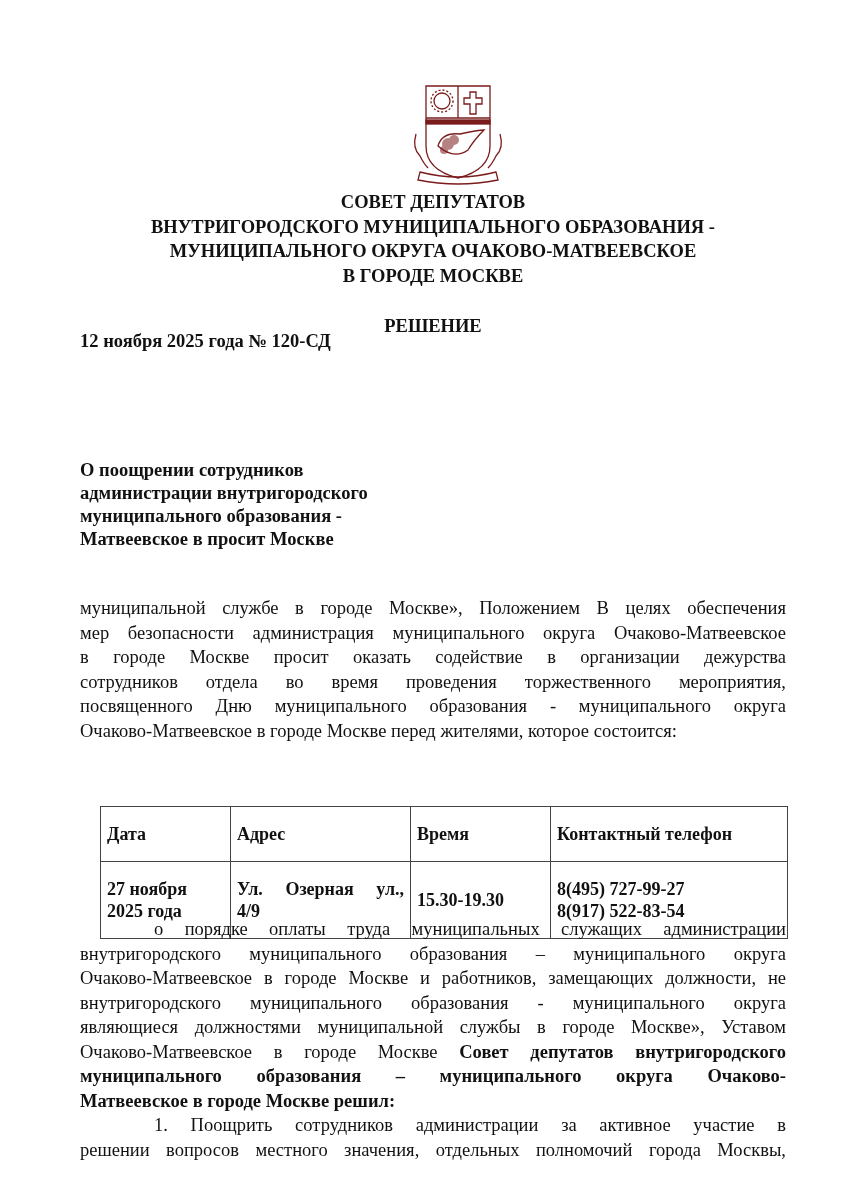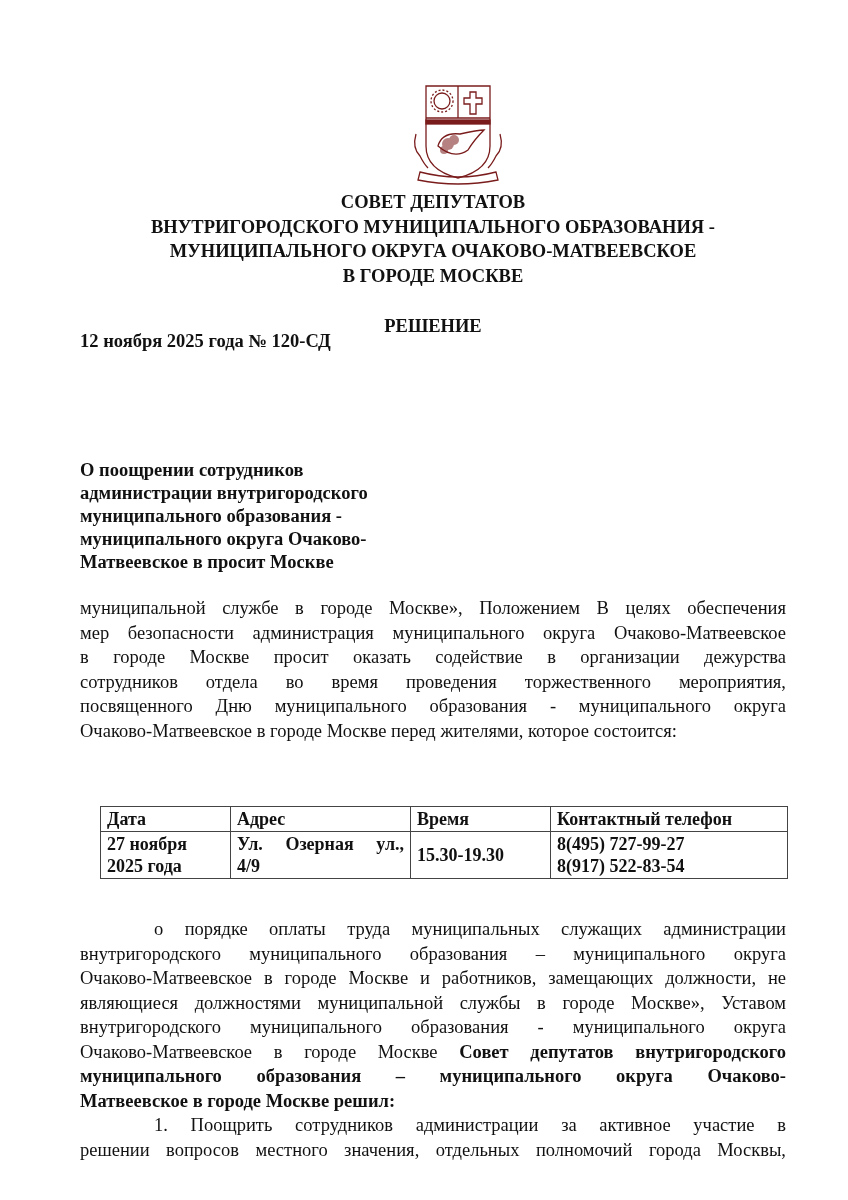--- a/index.html
+++ b/index.html
@@ -16,21 +16,21 @@
              line-height: 23px; }
   .subject div { white-space: nowrap; }
   .para { position: absolute; left: 80px; width: 706px; font-size: 18.5px; line-height: 24.5px;
           text-align: justify; }
   .para .ln { display: block; text-align: justify; text-align-last: justify; white-space: nowrap; height: 24.5px; }
   .para .ln.last { text-align-last: left; font-family: Liberation Serif, serif; }
   .p1 { top: 596px; }
   .p2 { top: 917px; }
   .tbl { position: absolute; left: 100px; top: 806px; width: 688px; border-collapse: collapse;
          font-weight: bold; font-size: 18px; line-height: 22px; }
-  .tbl td { border: 1px solid #444; padding: 1px 6px; vertical-align: top; }
+  .tbl td { border: 1px solid #444; padding: 16px 6px; vertical-align: top; }
   .tbl td.mid { vertical-align: middle; }
   .tbl .just { text-align: justify; text-align-last: justify; white-space: nowrap; display: block; }
   b { font-weight: bold; }
   .indent { display: inline-block; width: 74px; }
 </style>
 </head>
 <body>
 
 <div class="emblem">
   <svg width="100" height="102" viewBox="0 0 100 102">
@@ -62,21 +62,20 @@
   <div>В ГОРОДЕ МОСКВЕ</div>
 </div>
 
 <div class="decision">РЕШЕНИЕ</div>
 <div class="date-line">12 ноября 2025 года № 120-СД</div>
 
 <div class="subject">
   <div>О поощрении сотрудников</div>
   <div>администрации внутригородского</div>
   <div>муниципального образования -</div>
-  <div>муниципального округа Очаково-</div>
   <div>Матвеевское в просит Москве</div>
 </div>
 
 <div class="para p1">
   <span class="ln">муниципальной службе в городе Москве», Положением    В целях обеспечения</span>
   <span class="ln">мер безопасности  администрация муниципального округа Очаково-Матвеевское</span>
   <span class="ln">в городе Москве просит оказать содействие в организации  дежурства</span>
   <span class="ln">сотрудников отдела во время проведения торжественного мероприятия,</span>
   <span class="ln">посвященного Дню муниципального образования - муниципального округа</span>
   <span class="ln last">Очаково-Матвеевское в городе Москве перед жителями, которое состоится:</span>
@@ -111,20 +110,20 @@
       <div>8(917) 522-83-54</div>
     </td>
   </tr>
 </tbody>
   </table>
 
 <div class="para p2">
   <span class="ln"><span class="indent"></span><span>о порядке оплаты труда муниципальных служащих администрации</span></span>
   <span class="ln">внутригородского муниципального образования – муниципального округа</span>
   <span class="ln">Очаково-Матвеевское в городе Москве и работников, замещающих должности, не</span>
+  <span class="ln">внутригородского муниципального образования - муниципального округа</span>
   <span class="ln">являющиеся должностями муниципальной службы в городе Москве»,  Уставом</span>
-  <span class="ln">внутригородского муниципального образования - муниципального округа</span>
   <span class="ln"><span>Очаково-Матвеевское в городе Москве </span><b>Совет депутатов внутригородского</b></span>
   <span class="ln"><b>муниципального образования – муниципального округа Очаково-</b></span>
   <span class="ln last"><b>Матвеевское в городе Москве решил:</b></span>
   <span class="ln"><span class="indent"></span><span>1. Поощрить сотрудников администрации за активное участие в</span></span>
   <span class="ln">решении вопросов местного значения, отдельных полномочий города Москвы,</span>
 </div>
 
 </body></html>

